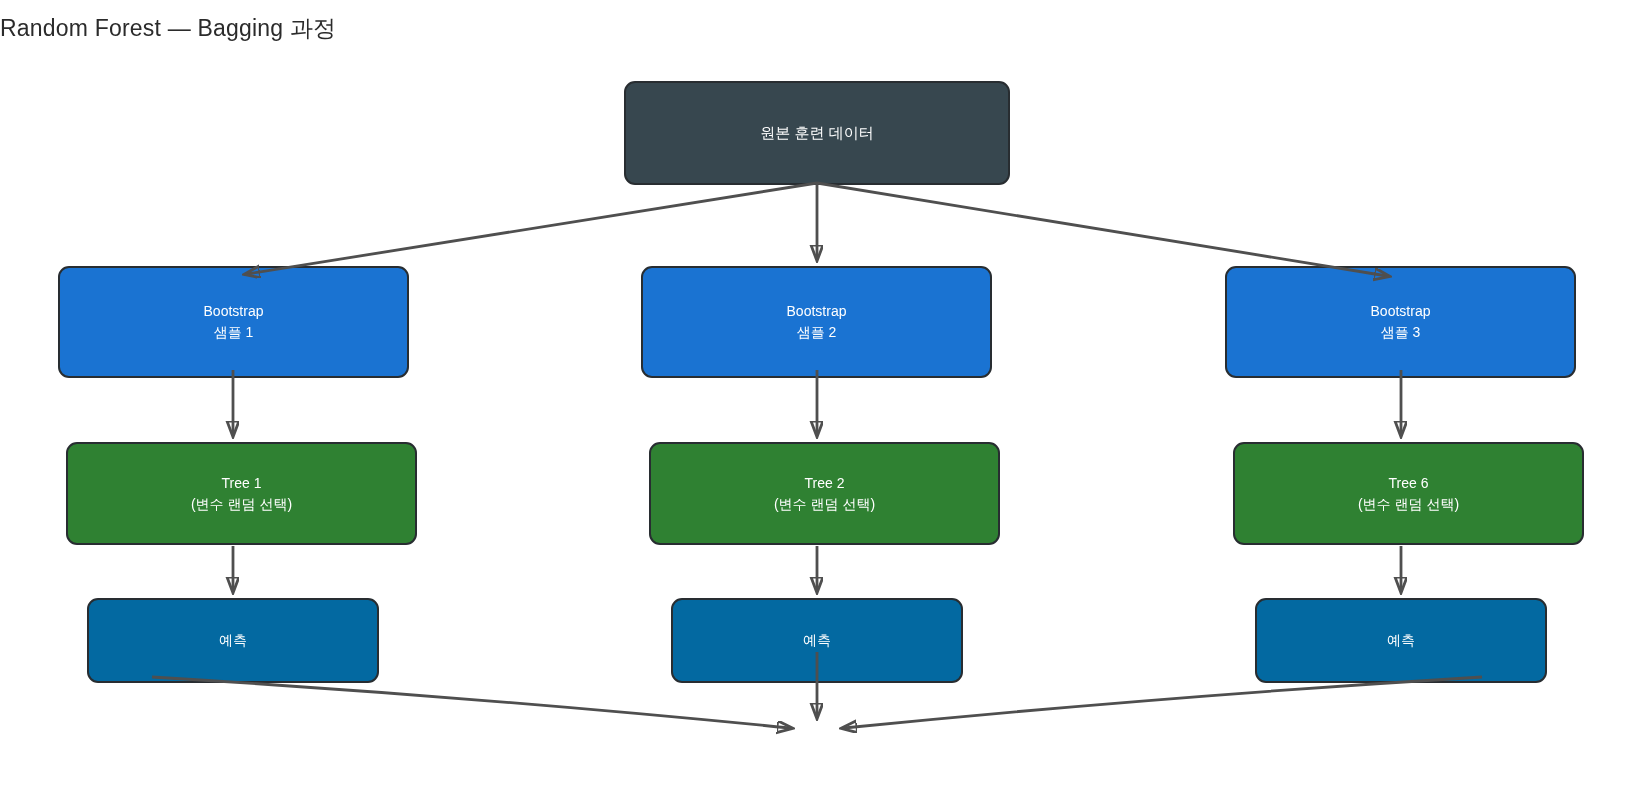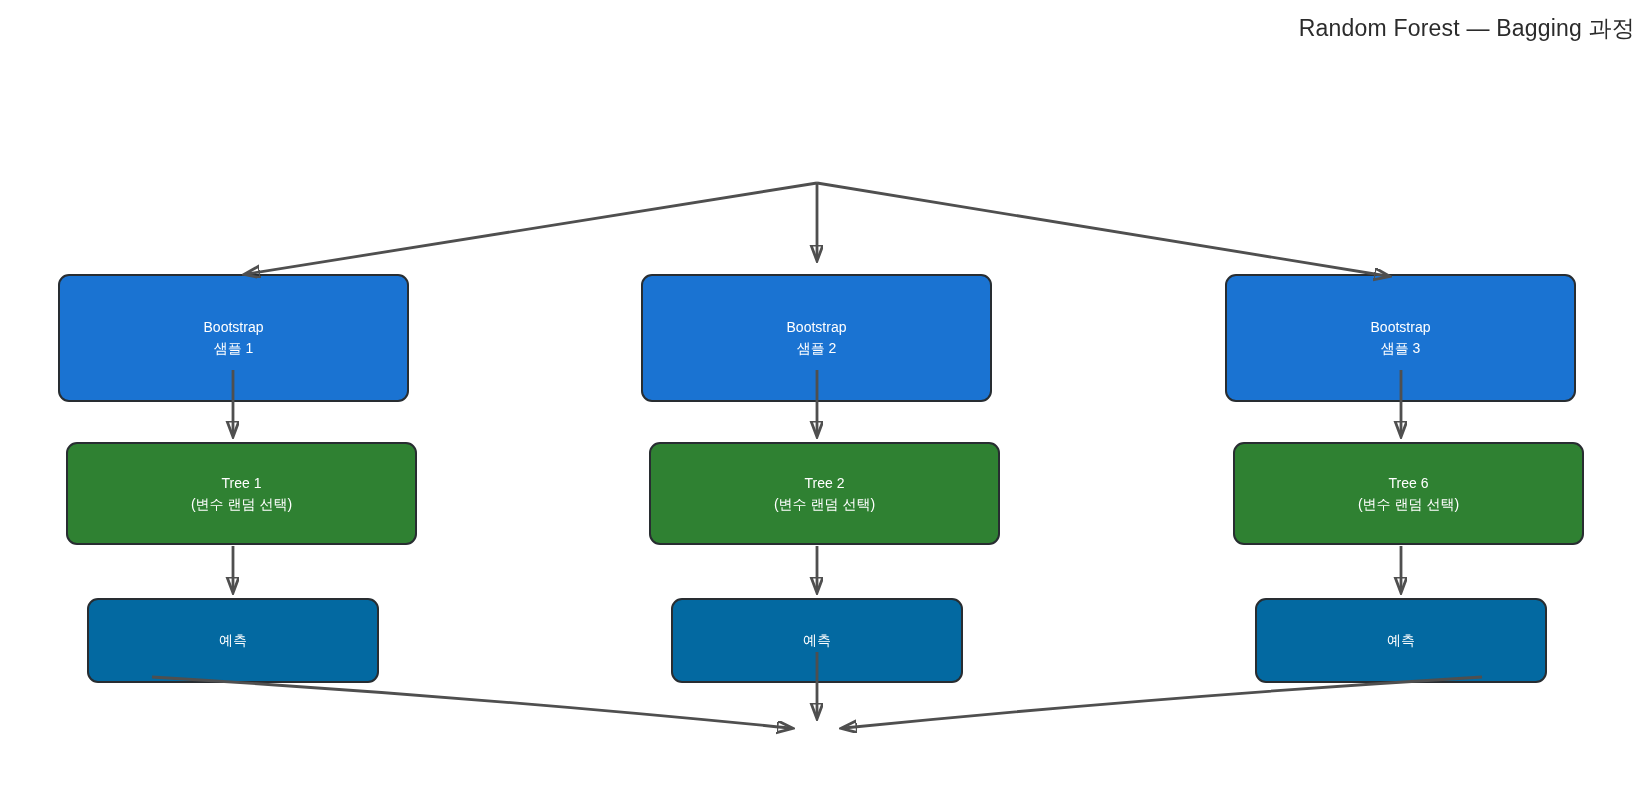--- a/index.html
+++ b/index.html
@@ -13,21 +13,21 @@
     width: 1635px;
     height: 809px;
     background: #ffffff;
     overflow: hidden;
   }
   .diagram-title {
     position: absolute;
     left: 0;
     top: 13px;
     width: 1635px;
-    text-align: right;
+    text-align: left;
     font-size: 23px;
     color: #2b2b2b;
     letter-spacing: 0.2px;
   }
   .node {
     position: absolute;
     box-sizing: border-box;
     border: 2.5px solid #282d31;
     border-radius: 11px;
     color: #ffffff;
@@ -37,21 +37,21 @@
     justify-content: center;
     text-align: center;
     font-size: 14px;
     line-height: 1.5;
   }
   .node-root {
     left: 624px; top: 81px; width: 386px; height: 104px;
     background: #37474F;
     font-size: 15px;
   }
-  .node-blue  { background: #1A73D2; width: 351px; height: 128px; top: 274px; }
+  .node-blue  { background: #1A73D2; width: 351px; height: 112px; top: 266px; }
   .node-green { background: #2F8132; width: 351px; height: 103px; top: 442px; margin-left: 8px; }
   .node-orange{ background: #0369a1; width: 292px; height: 85px;  top: 598px; }
   .col1.node-blue, .col1.node-green { left: 58px; }
   .col2.node-blue, .col2.node-green { left: 641px; }
   .col3.node-blue, .col3.node-green { left: 1225px; }
   .col1.node-orange { left: 87px; }
   .col2.node-orange { left: 671px; }
   .col3.node-orange { left: 1255px; }
   .final-clip {
     position: absolute;
@@ -75,20 +75,23 @@
     stroke-width: 2.8px;
   }
 </style>
 </head>
 <body>
 
 <div class="canvas">
 
   <div class="diagram-title">Random Forest — Bagging 과정</div>
 
+  <div class="node node-root">
+    <span>원본 훈련 데이터</span>
+  </div>
 
   <div class="node node-blue col1">
     <span>Bootstrap</span>
     <span>샘플 1</span>
   </div>
   <div class="node node-blue col2">
     <span>Bootstrap</span>
     <span>샘플 2</span>
   </div>
   <div class="node node-blue col3">

